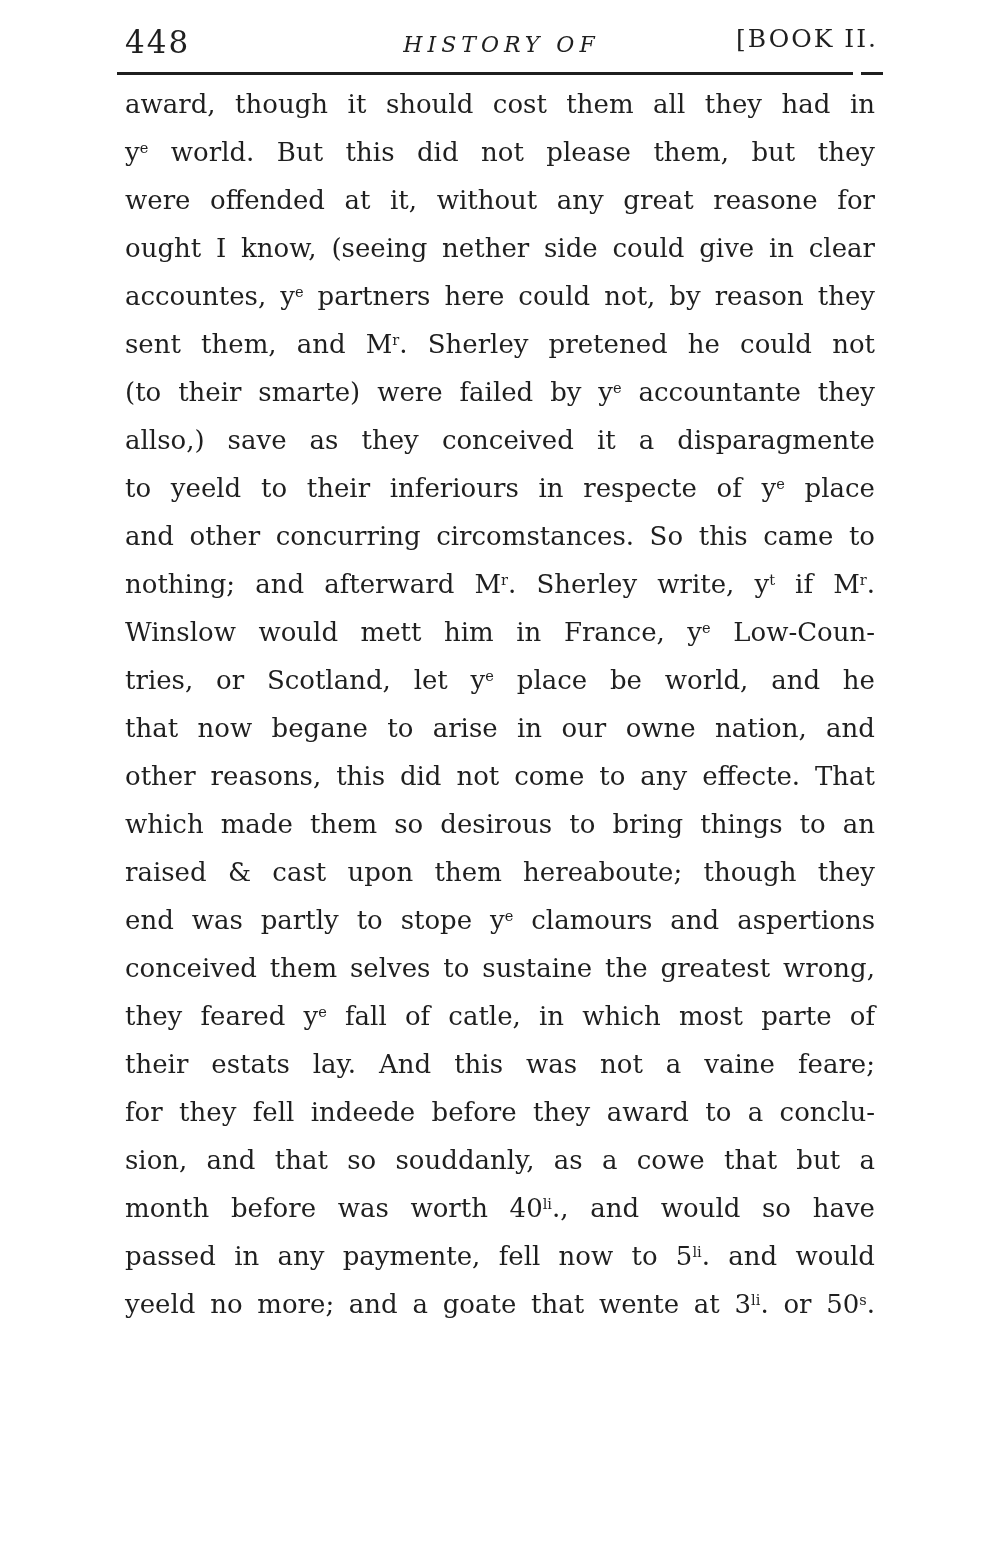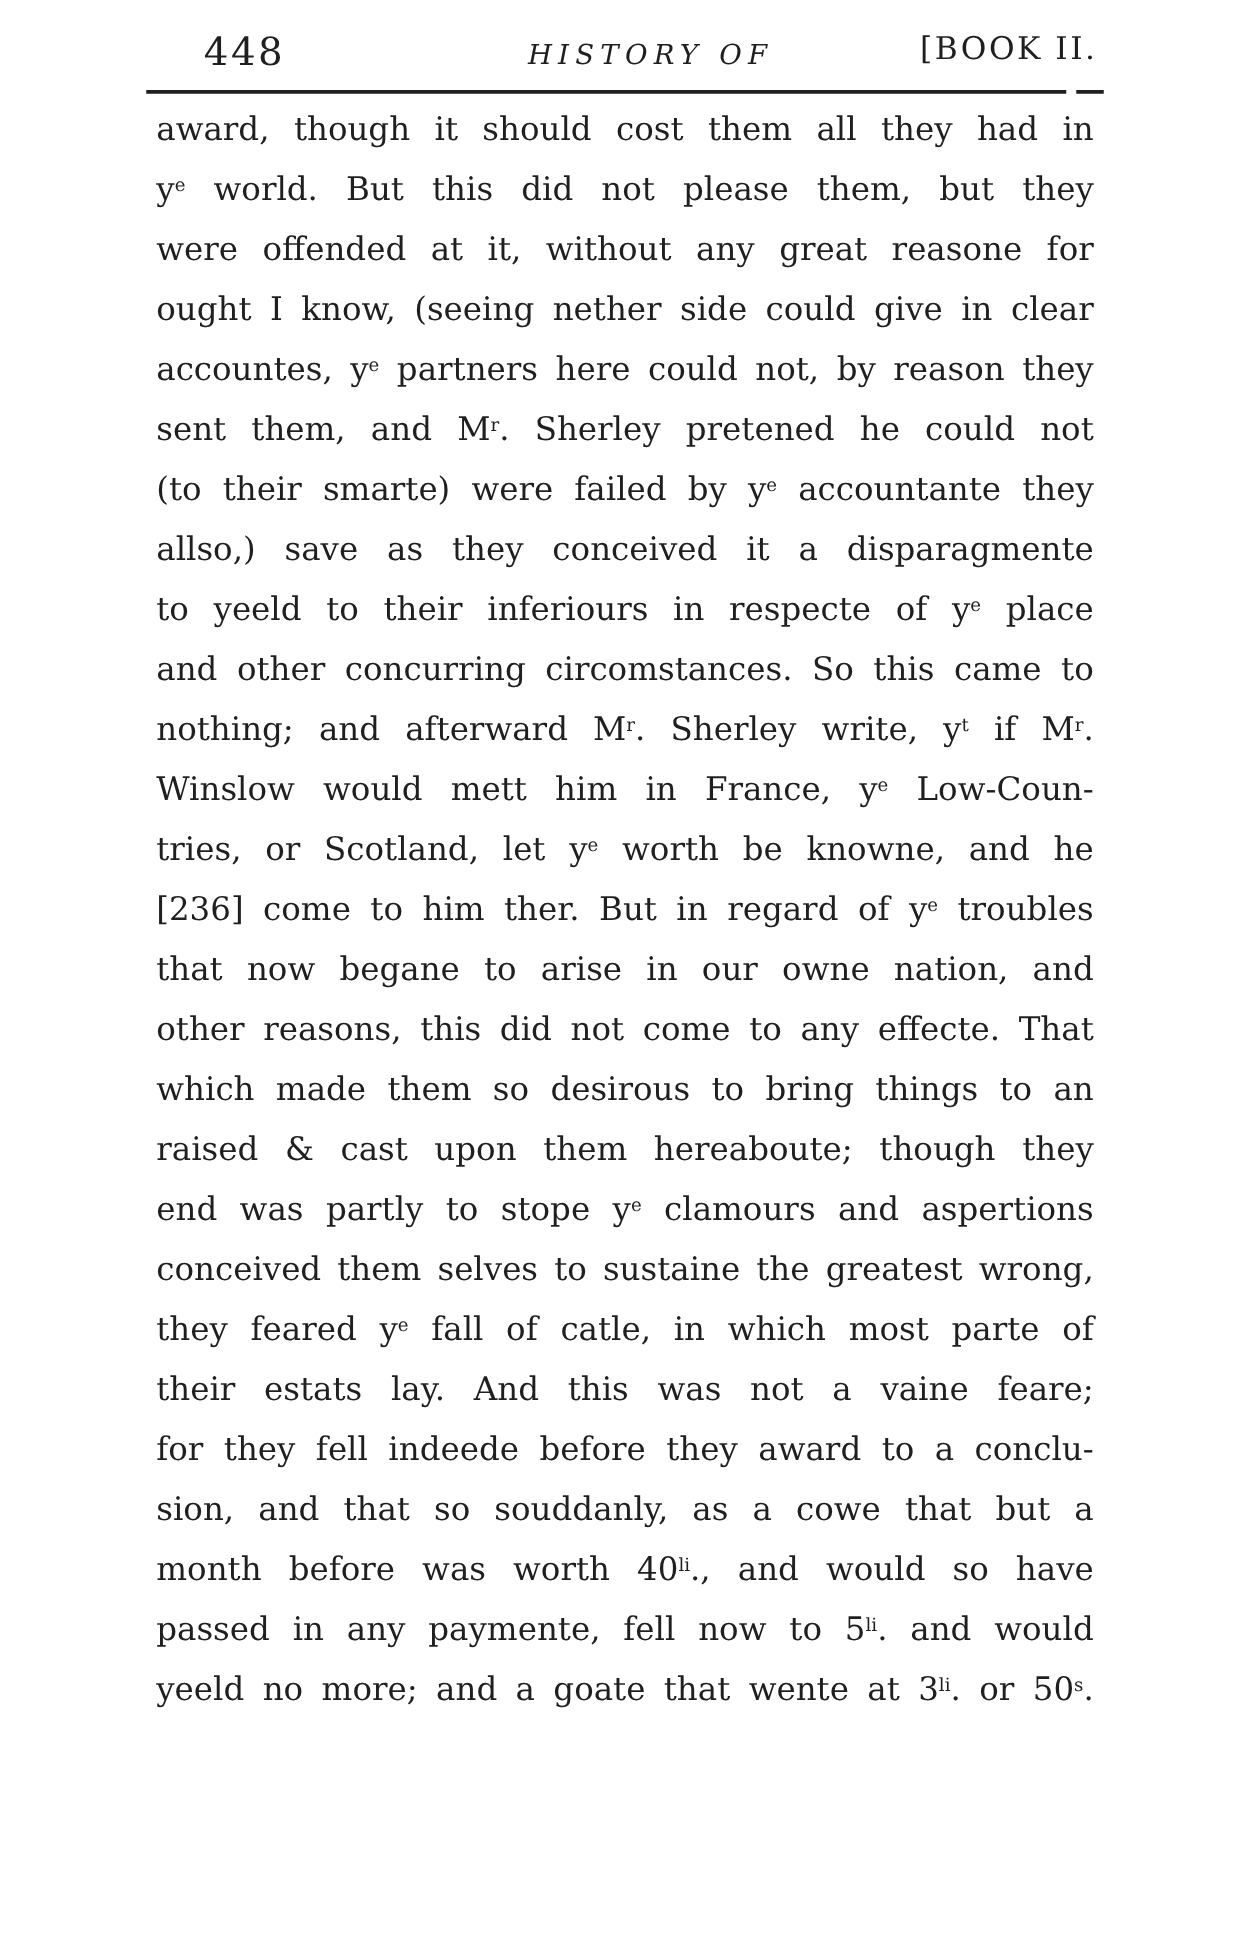--- a/index.html
+++ b/index.html
@@ -8,21 +8,21 @@
   body {
     width: 1000px; height: 1553px;
     background: var(--paper);
     color: var(--ink);
     font-family: "DejaVu Serif", "Liberation Serif", "DejaVu Sans", serif;
     position: relative;
     overflow: hidden;
   }
   .page { position: absolute; inset: 0; }
 
-  .header { position: absolute; top: 22px; left: 125px; right: 122px; height: 44px; margin-left: 38px; }
+  .header { position: absolute; top: 22px; left: 125px; right: 122px; height: 44px; }
   .pagenum {
     position: absolute; left: 0; top: 2px;
     font-size: 31px; letter-spacing: 2px;
   }
   .title {
     position: absolute; left: 50%; transform: translateX(-50%); top: 10px;
     font-size: 22px; letter-spacing: 5px; white-space: nowrap; font-style: italic;
   }
   .book {
     position: absolute; right: 0; top: 2px;
@@ -72,22 +72,21 @@
       <div class="text-line"><span>were offended at it, without any great reasone for</span></div>
       <div class="text-line"><span>ought I know, (seeing nether side could give in clear</span></div>
       <div class="text-line"><span>accountes, y</span><sup>e</sup><span> partners here could not, by reason they</span></div>
       <div class="text-line"><span>sent them, and M</span><sup>r</sup><span>. Sherley pretened he could not</span></div>
       <div class="text-line"><span>(to their smarte) were failed by y</span><sup>e</sup><span> accountante they</span></div>
       <div class="text-line"><span>allso,) save as they conceived it a disparagmente</span></div>
       <div class="text-line"><span>to yeeld to their inferiours in respecte of y</span><sup>e</sup><span> place</span></div>
       <div class="text-line"><span>and other concurring circomstances. So this came to</span></div>
       <div class="text-line"><span>nothing; and afterward M</span><sup>r</sup><span>. Sherley write, y</span><sup>t</sup><span> if M</span><sup>r</sup><span>.</span></div>
       <div class="text-line"><span>Winslow would mett him in France, y</span><sup>e</sup><span> Low-Coun-</span></div>
-      <div class="text-line"><span>tries, or Scotland, let y</span><sup>e</sup><span> worth be knowne, and he</span></div>
-      <div class="text-line"><span>[236] come to him ther. But in regard of y</span><sup>e</sup><span> troubles</span></div>
+      <div class="text-line"><span>tries, or Scotland, let y</span><sup>e</sup><span> place be world, and he</span></div>
       <div class="text-line"><span>that now begane to arise in our owne nation, and</span></div>
       <div class="text-line"><span>other reasons, this did not come to any effecte. That</span></div>
       <div class="text-line"><span>which made them so desirous to bring things to an</span></div>
       <div class="text-line"><span>raised &amp; cast upon them hereaboute; though they</span></div>
       <div class="text-line"><span>end was partly to stope y</span><sup>e</sup><span> clamours and aspertions</span></div>
       <div class="text-line"><span>conceived them selves to sustaine the greatest wrong,</span></div>
       <div class="text-line"><span>they feared y</span><sup>e</sup><span> fall of catle, in which most parte of</span></div>
       <div class="text-line"><span>their estats lay. And this was not a vaine feare;</span></div>
       <div class="text-line"><span>for they fell indeede before they award to a conclu-</span></div>
       <div class="text-line"><span>sion, and that so souddanly, as a cowe that but a</span></div>

